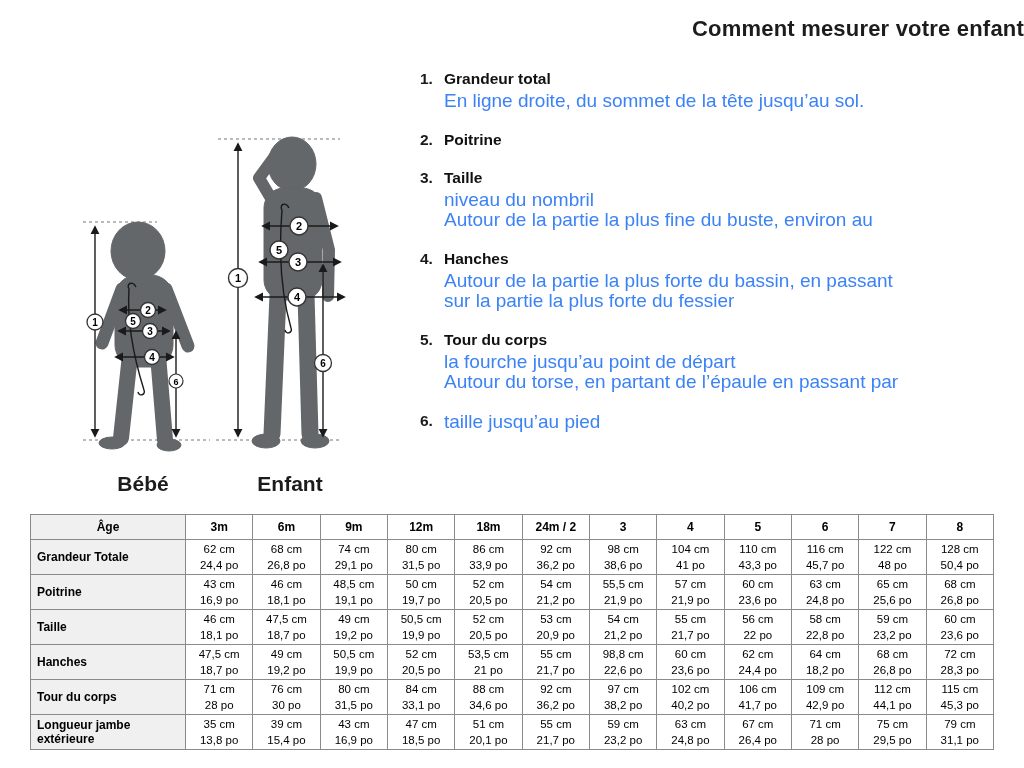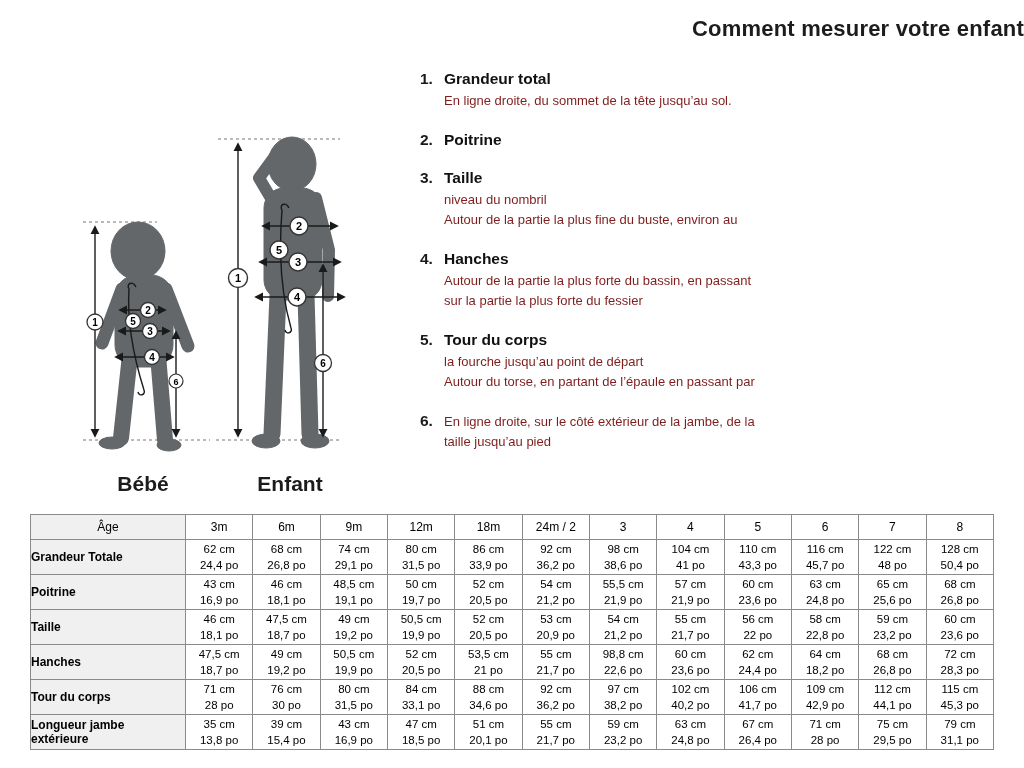--- a/index.html
+++ b/index.html
@@ -16,32 +16,32 @@
     text-align: right; font-size: 22px; font-weight: bold; color: #1c1c1c;
     letter-spacing: 0.2px;
   }
 
   .figures-svg { position: absolute; left: 45px; top: 100px; }
 
   .instructions { position: absolute; left: 420px; top: 70px; width: 505px; }
   .instr { position: relative; padding-left: 24px; margin-bottom: 20px; }
   .instr-head { font-size: 15.5px; font-weight: bold; color: #111; margin-bottom: 3px; }
   .instr-num { position: absolute; left: 0; top: 0; font-size: 15.5px; font-weight: bold; }
-  .instr-body { font-size: 13px; line-height: 20px; color: #7f1d1d; }
+  .instr-body { font-size: 19px; line-height: 20px; color: #3b82f6; }
 
   .size-table {
     position: absolute; left: 30px; top: 514px;
     width: 964px; border-collapse: collapse; table-layout: fixed;
     font-size: 11.5px; color: #000;
   }
   .size-table th, .size-table td { border: 1px solid #8a8a8a; text-align: center; vertical-align: middle; }
-  .size-table thead th { height: 25px; font-size: 12px; font-weight: normal; background: #ffffff; }
+  .size-table thead th { height: 25px; font-size: 12px; font-weight: bold; background: #ffffff; }
   .size-table thead th.age-th { background: #f0f0f0; }
   .size-table tbody th {
-    background: #f0f0f0; text-align: left; 
+    background: #f0f0f0; text-align: left; padding-left: 6px;
     font-size: 12px; font-weight: bold; height: 35px;
   }
   .size-table td { height: 35px; background: #ffffff; }
   .cell-line { line-height: 16px; }
 </style>
 </head>
 <body>
 
 <div class="page">
 
@@ -190,21 +190,20 @@
       <span class="instr-num">5.</span>
       <div class="instr-head">Tour du corps</div>
       <div class="instr-body">
         <div>la fourche jusqu’au point de départ</div>
         <div>Autour du torse, en partant de l’épaule en passant par</div>
       </div>
     </div>
     <div class="instr">
       <span class="instr-num">6.</span>
       <div class="instr-body">
-        <div>En ligne droite, sur le côté extérieur de la jambe, de la</div>
         <div>taille jusqu’au pied</div>
       </div>
     </div>
   </div>
 
   <table class="size-table">
     <colgroup>
       <col style="width:155px">
     <col>
         <col>

